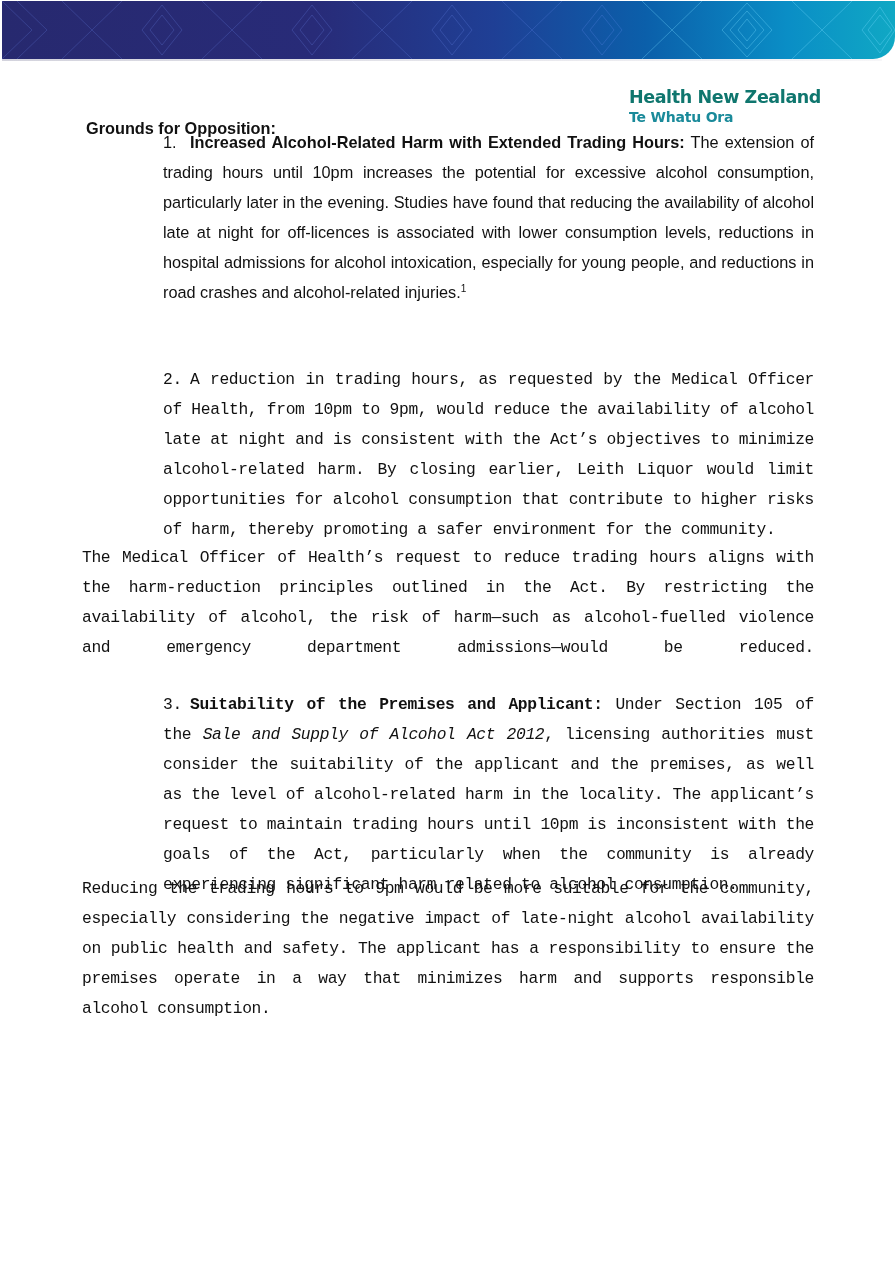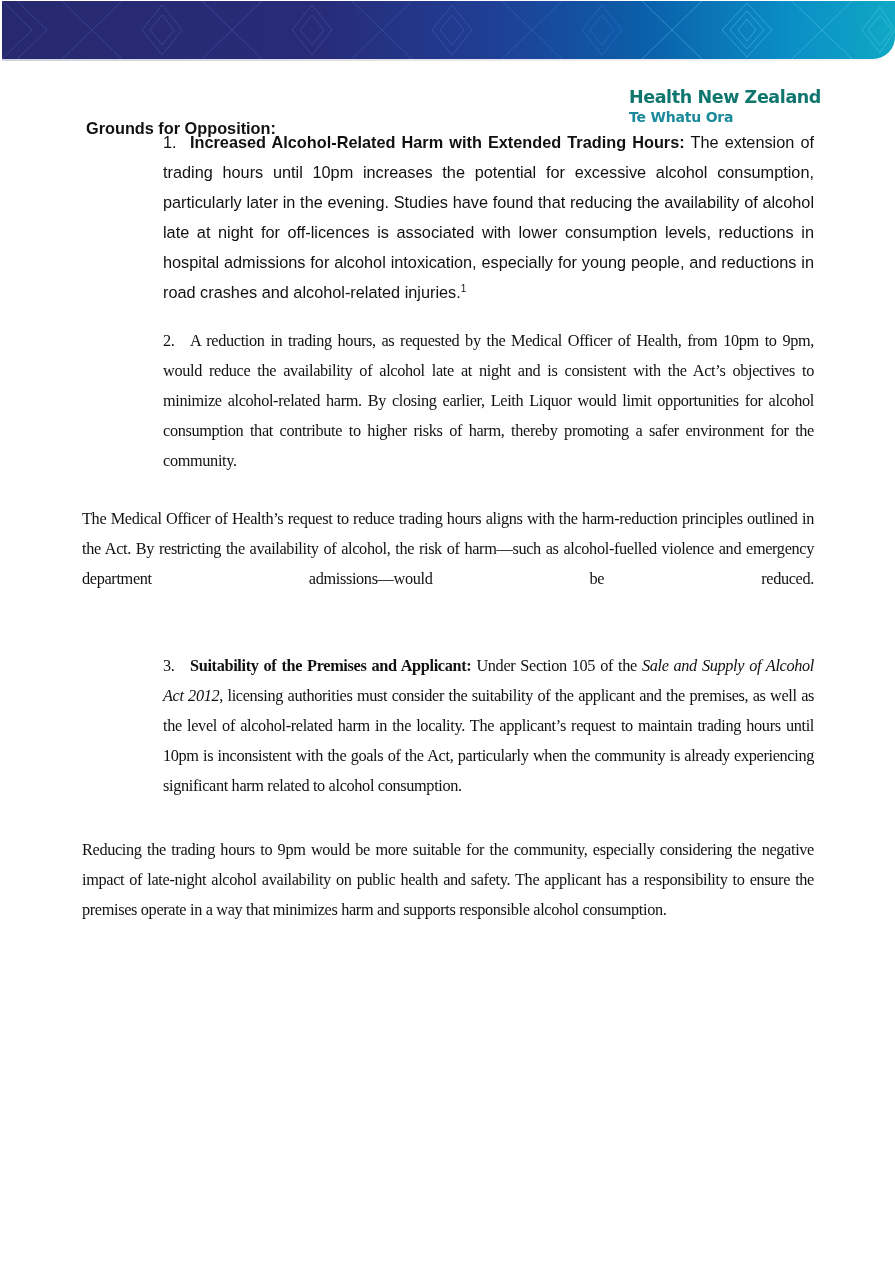--- a/index.html
+++ b/index.html
@@ -92,22 +92,23 @@
       display: inline-block;
       width: 27px;
     }
     .num-narrow {
       display: inline-block;
       width: 27px;
     }
     .b { font-weight: bold; }
     .i { font-style: italic; }
     .narrow {
-      font-family: Liberation Serif, serif;
+      font-family: Liberation Mono, monospace;
       letter-spacing: -0.35px;
+      margin-top: 39px;
     }
     sup {
       font-size: 10px;
       vertical-align: 6px;
       line-height: 0;
     }
     .last-justify {
       text-align-last: justify;
     }
   </style>

